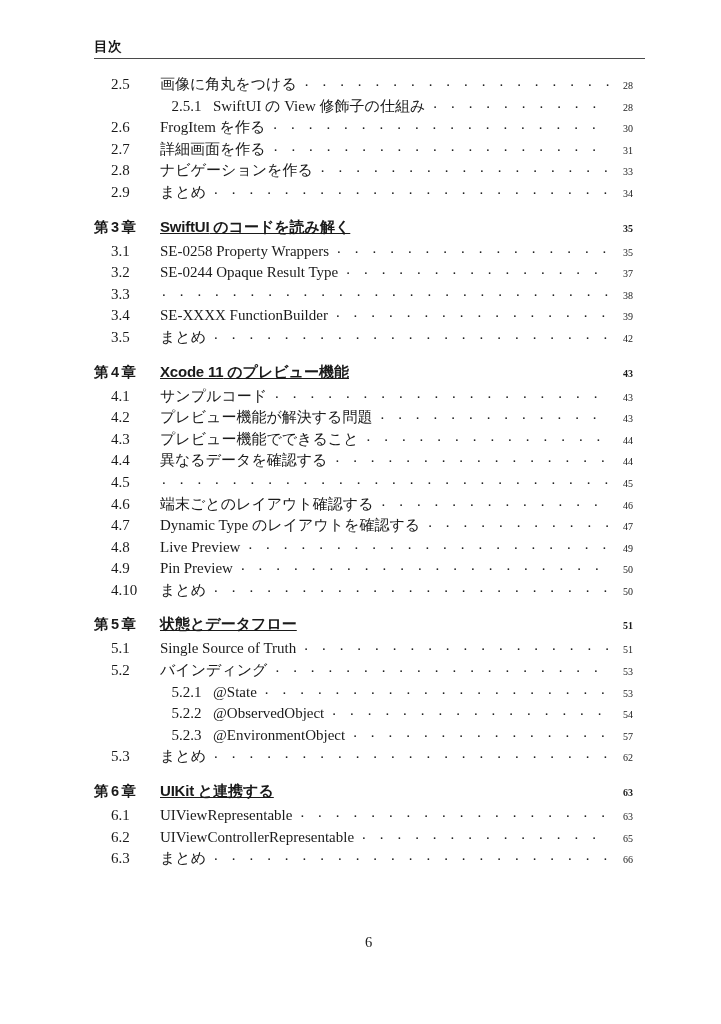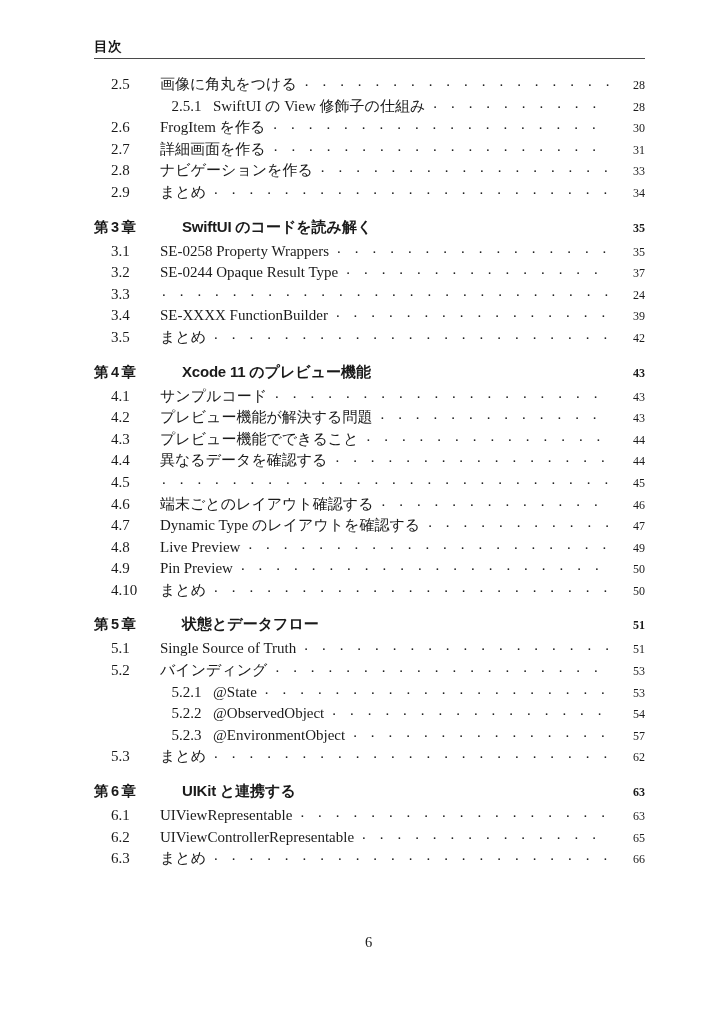--- a/index.html
+++ b/index.html
@@ -58,21 +58,20 @@
     align-items: baseline;
     height: 21.6px;
     font-size: 15px;
     white-space: nowrap;
   }
 
   
   .row.chapter {
     margin-top: 13px;
     height: 24px;
-    gap: 22px;
   }
 
   .num {
     flex: 0 0 auto;
     width: 66px;
     text-align: left;
     padding-left: 17px;
     box-sizing: border-box;
     font-size: 15px;
   }
@@ -97,20 +96,21 @@
     text-align: center;
   }
 
   .title {
     flex: 0 0 auto;
     padding-right: 6px;
   }
   .row.chapter .title {
     font-weight: bold;
     font-size: 15px;
+    text-decoration: underline;
   }
   .row.chapter .title .latin {
     font-family: "Liberation Sans", "DejaVu Sans", sans-serif;
     font-weight: bold;
     letter-spacing: -0.2px;
   }
 
   .leader {
     flex: 1 1 auto;
     overflow: hidden;
@@ -128,22 +128,22 @@
     color: #1a1a1a;
     white-space: nowrap;
   }
   .row.chapter .leader::before {
     content: "";
   }
 
   .page-no {
     flex: 0 0 auto;
     width: 34px;
-    text-align: right;
-    font-size: 12px;
+    text-align: center;
+    font-size: 10px;
   }
   .row.chapter .page-no {
     font-weight: bold;
   }
 
   
   .folio {
     position: absolute;
     left: 0;
     top: 934px;
@@ -214,21 +214,21 @@
       </div>
       <div class="row section">
         <div class="num">3.2</div>
         <div class="title">SE-0244 Opaque Result Type</div>
         <div class="leader"></div>
         <div class="page-no">37</div>
       </div>
       <div class="row section">
         <div class="num">3.3</div>
         <div class="leader"></div>
-        <div class="page-no">24</div>
+        <div class="page-no">38</div>
       </div>
       <div class="row section">
         <div class="num">3.4</div>
         <div class="title">SE-XXXX FunctionBuilder</div>
         <div class="leader"></div>
         <div class="page-no">39</div>
       </div>
       <div class="row section">
         <div class="num">3.5</div>
         <div class="title">まとめ</div>

